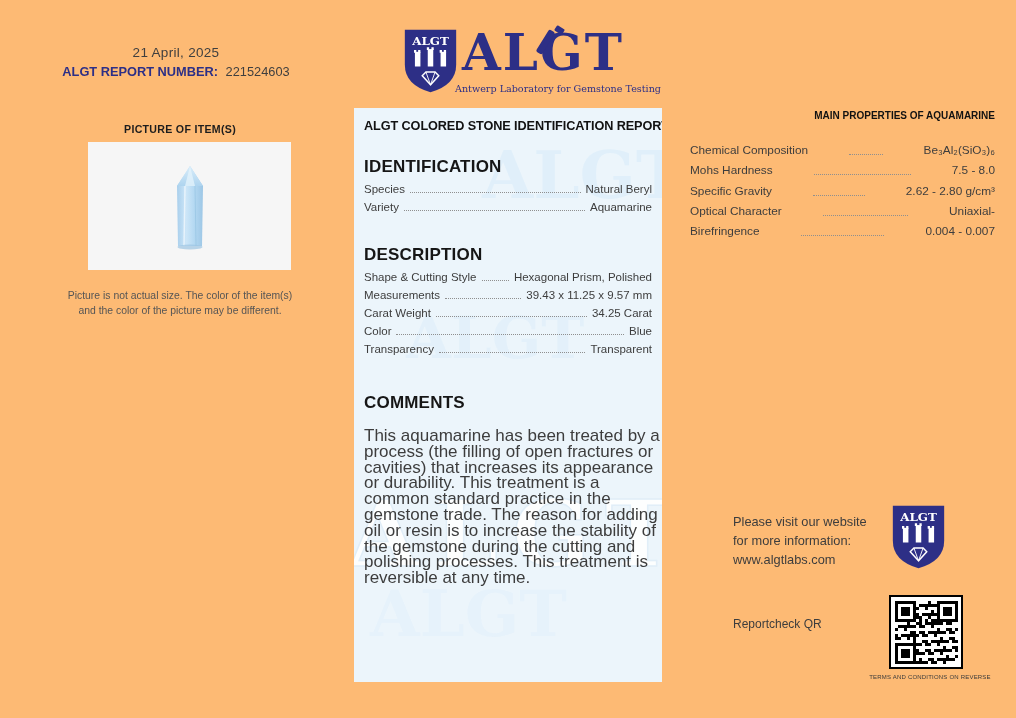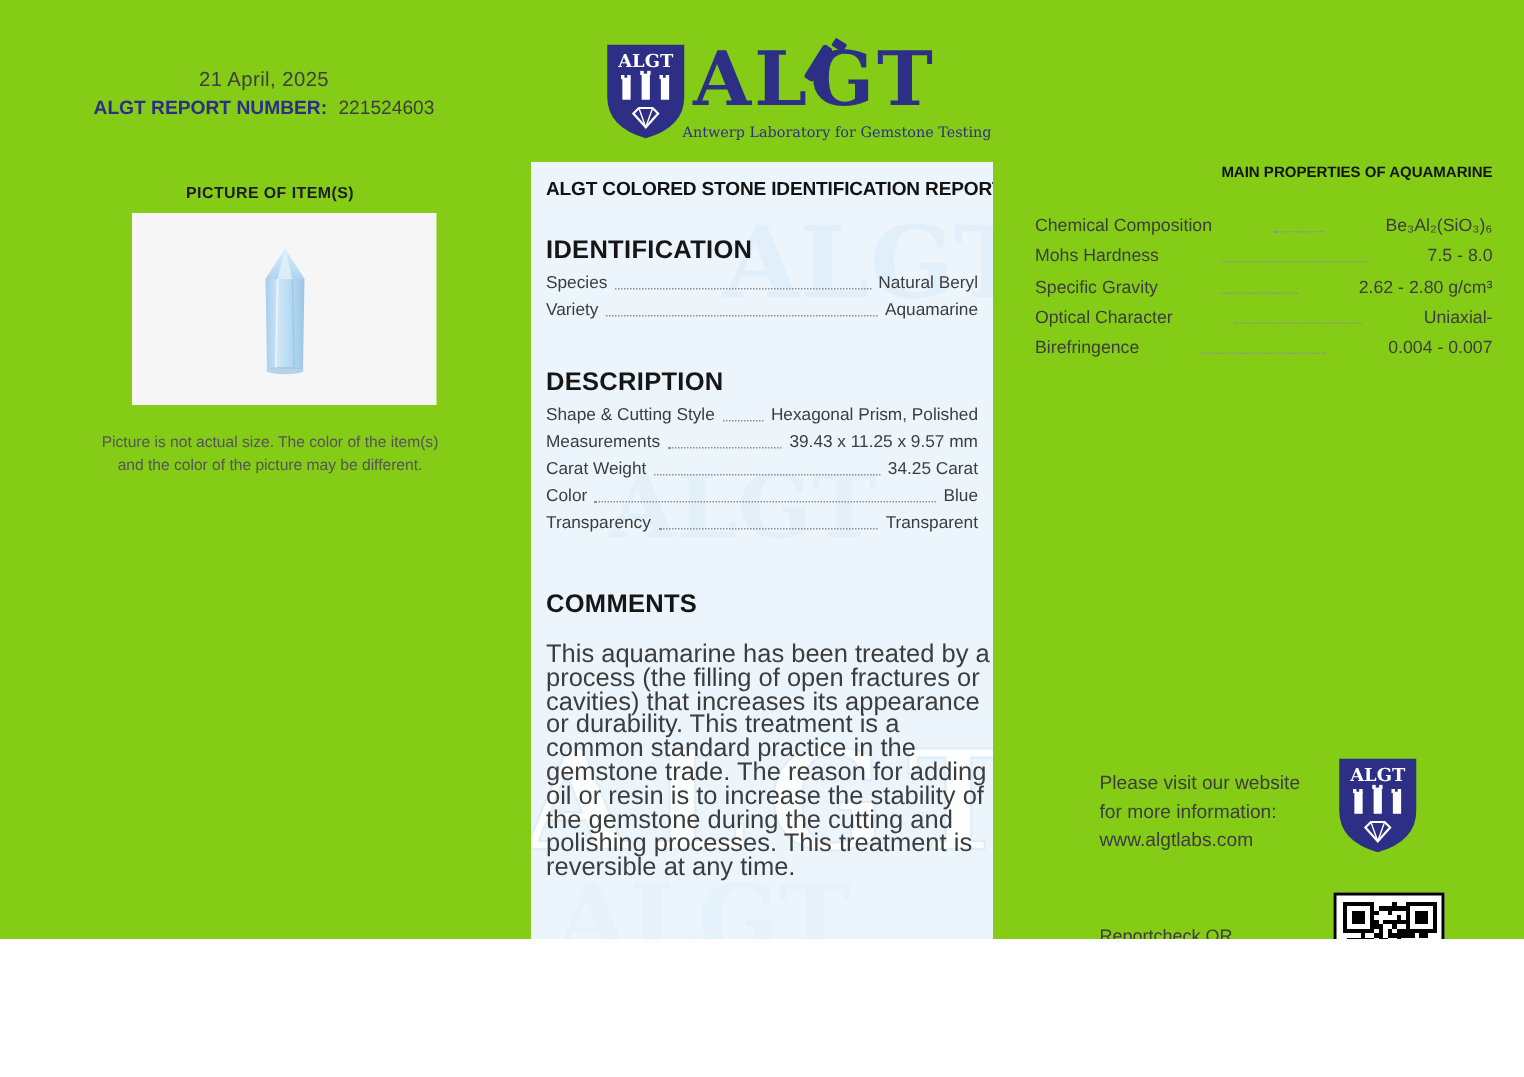--- a/index.html
+++ b/index.html
@@ -1,17 +1,17 @@
 <!DOCTYPE html>
 <html><head>
 <meta charset="utf-8">
 <style>
   html,body{margin:0;padding:0;background:#ffffff;}
   .page{
-    position:relative;width:1016px;height:626px;background:#84cc16;overflow:hidden;
+    position:relative;width:1016px;height:718px;background:#fdba74;overflow:hidden;
     font-family:"Liberation Sans","DejaVu Sans",sans-serif;color:#3d3d3d;
   }
   
   .hdr-left{position:absolute;left:50px;top:45px;width:252px;text-align:center;}
   .hdr-date{font-size:13.5px;color:#3f3f3f;letter-spacing:.3px;}
   .hdr-repline{margin-top:4px;font-size:12.8px;white-space:nowrap;}
   .hdr-replabel{color:#2d2f86;font-weight:bold;}
   .hdr-repnum{color:#3f3f3f;margin-left:4px;}
   
   .logo{position:absolute;left:400px;top:25px;width:240px;height:78px;}

